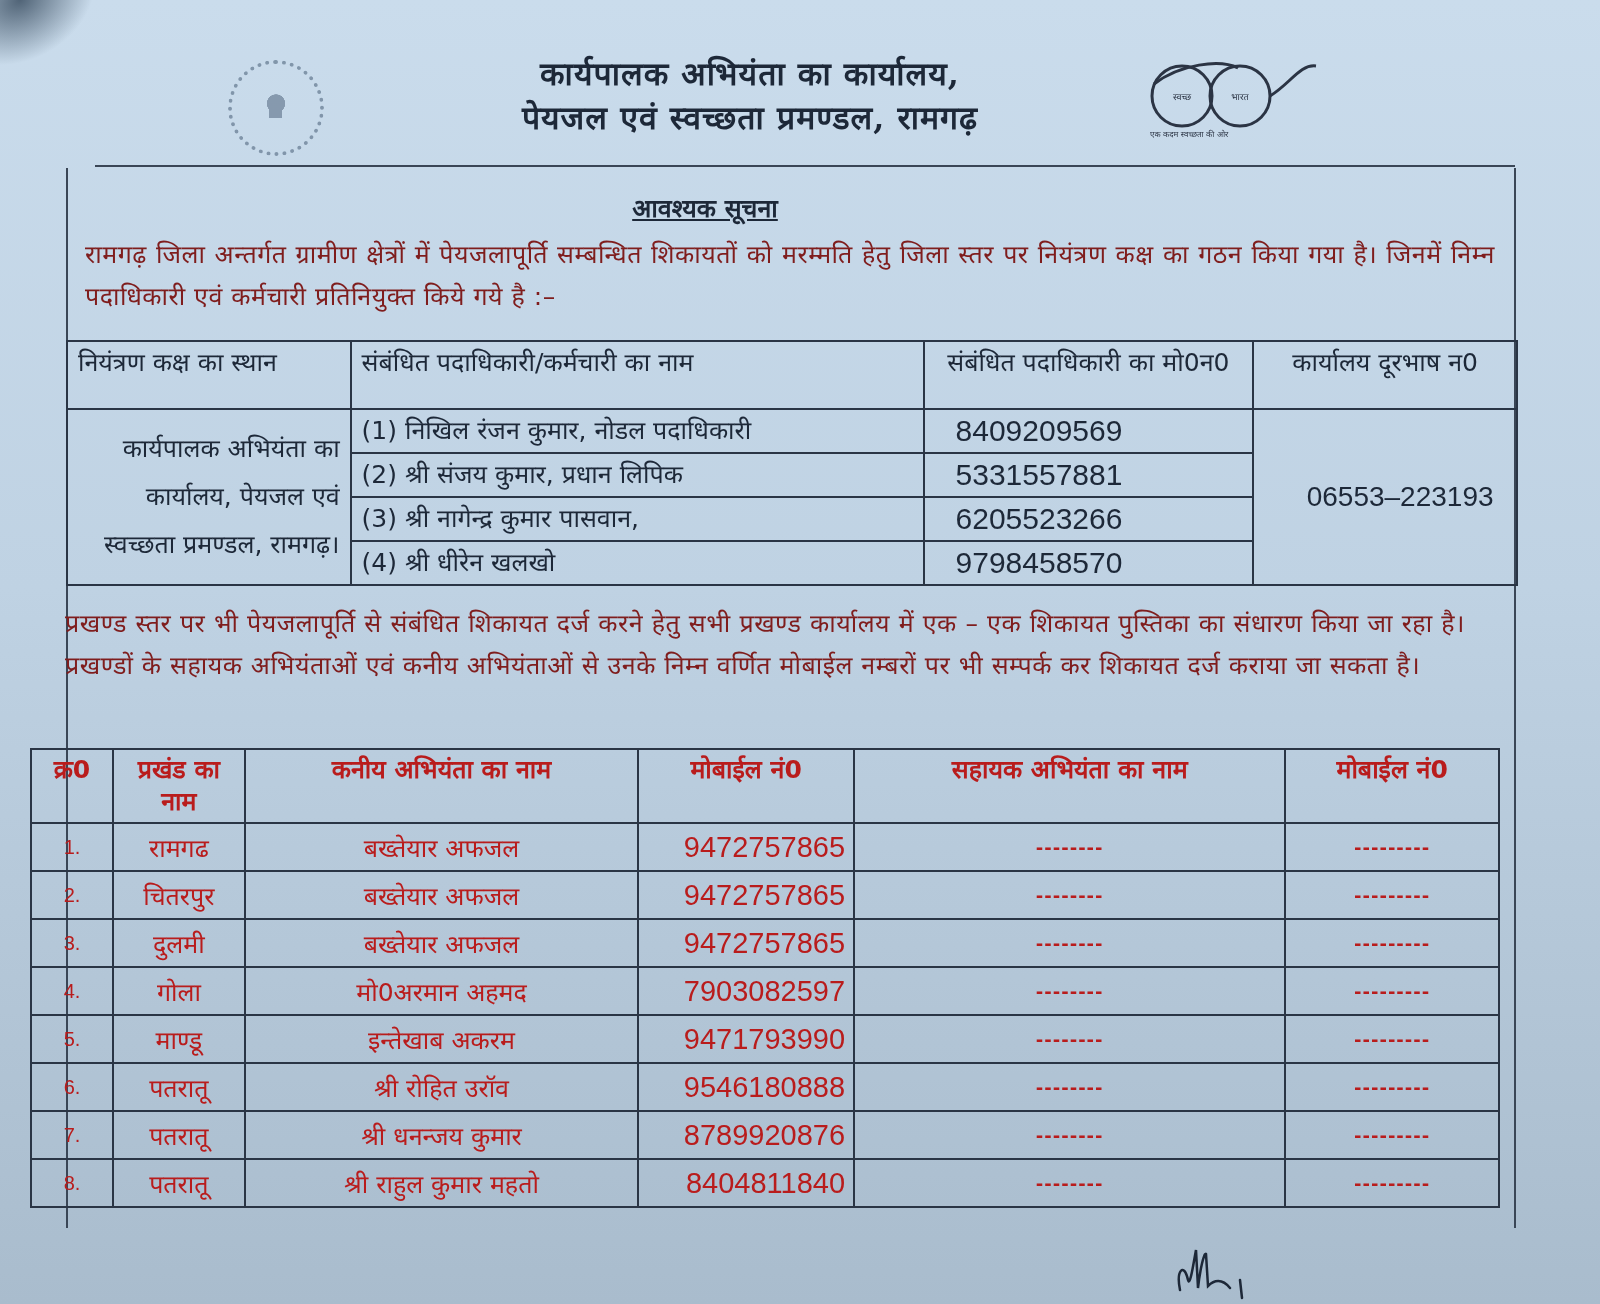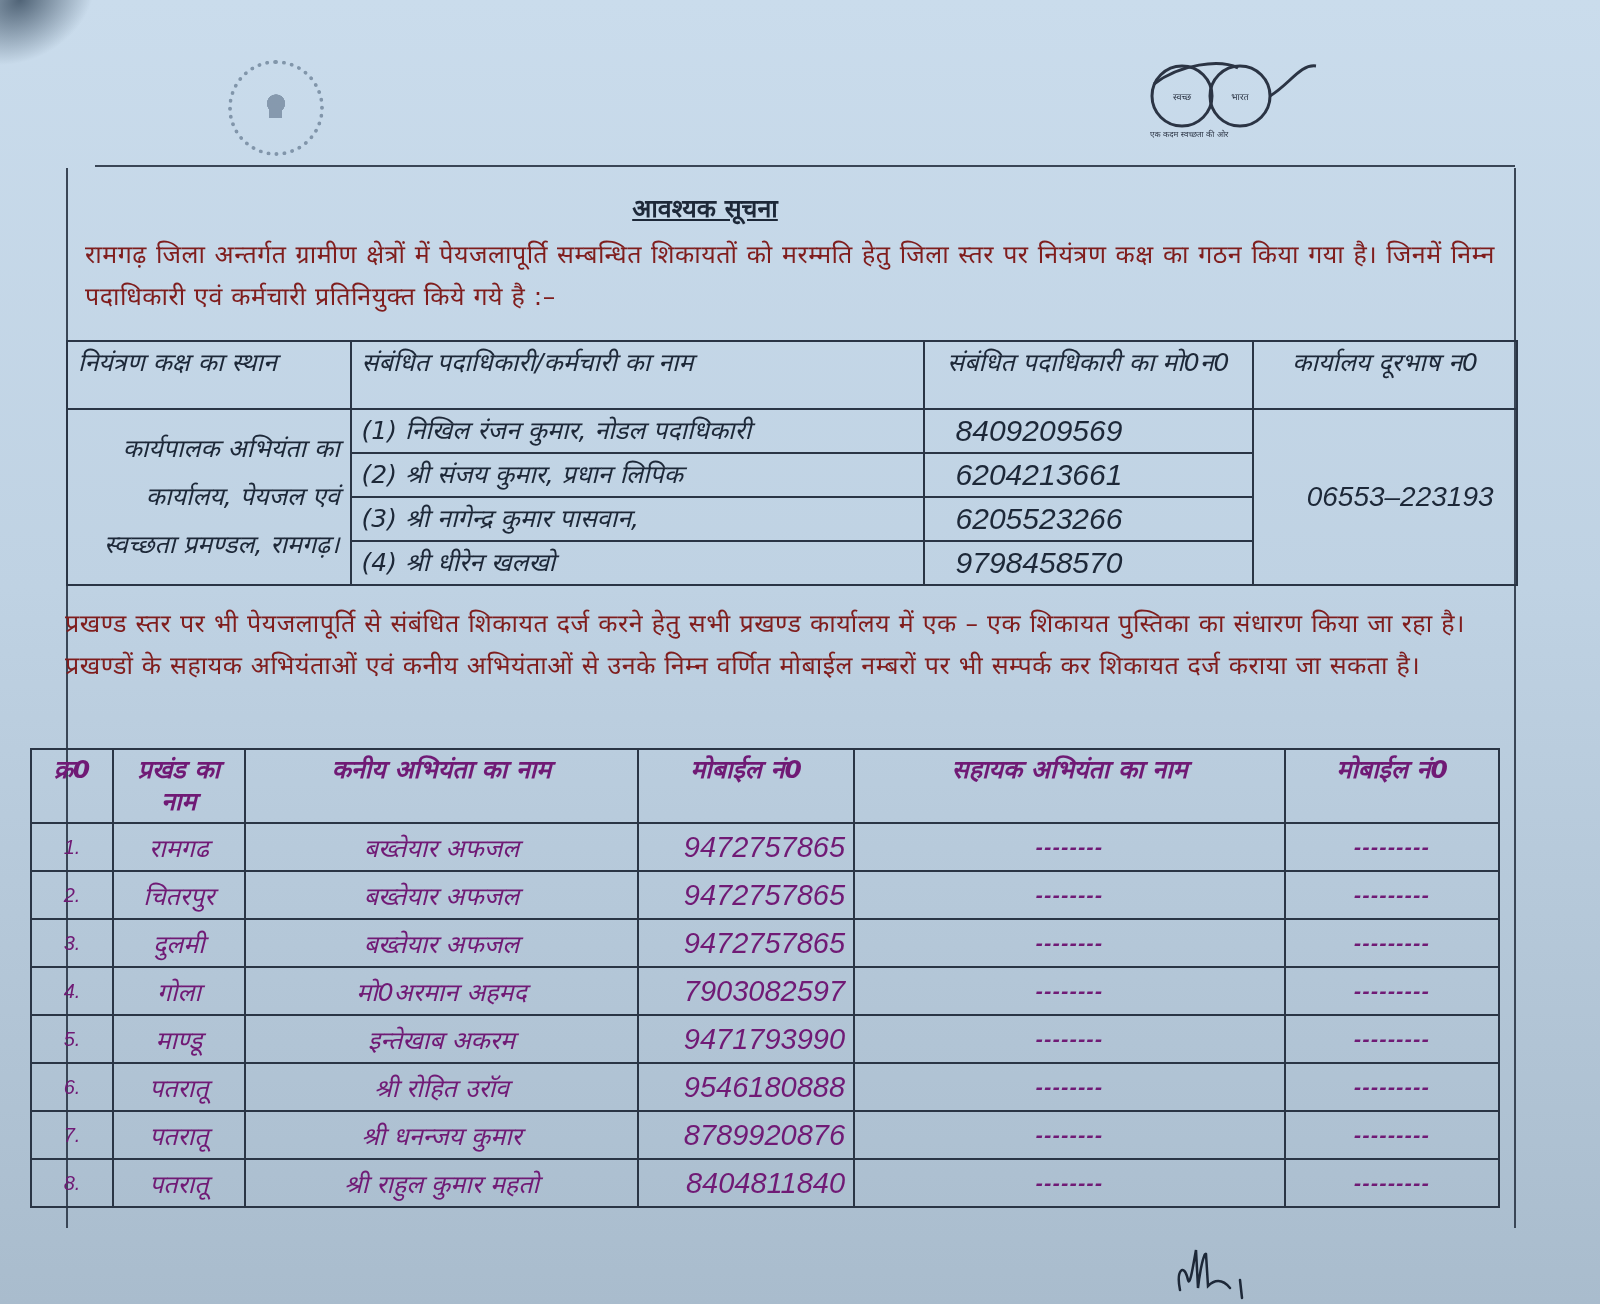--- a/index.html
+++ b/index.html
@@ -63,56 +63,60 @@
       font-size: 25px; font-weight: bold; text-decoration: underline; color: #1d2838; margin-left: 20px;
     }
     .para {
       position: absolute; font-size: 25px; line-height: 42px; color: #7f1d1d;
       letter-spacing: 0.5px;
     }
     .para1 { left: 85px; top: 234px; width: 1410px; text-align: justify; }
     .para2 { left: 65px; top: 603px; width: 1400px; text-align: justify; }
 
     
-    table { border-collapse: collapse; position: absolute; font-style: italic; }
+    table { border-collapse: collapse; position: absolute; }
     .t1 { left: 66px; top: 340px; width: 1452px; }
     .t1 td, .t1 th {
       border: 2px solid #2a3545; font-weight: normal; vertical-align: top;
       font-size: 25px; color: #1d2838;
     }
     .t1 th { padding: 6px 10px; height: 68px; text-align: left; line-height: 30px; }
     .t1 th.c3, .t1 th.c4 { text-align: center; }
     .t1 td { padding: 2px 10px; height: 44px; line-height: 38px; }
     .t1 td.loc { text-align: right; vertical-align: middle; line-height: 48px; }
     .t1 td.mob { font-family: "Liberation Sans", sans-serif; font-size: 30px; padding-left: 31px; }
     .t1 td.office { text-align: center; vertical-align: middle; font-family: "Liberation Sans", sans-serif; font-size: 28px; padding-left: 40px; }
 
     
     .t2 { left: 30px; top: 748px; width: 1470px; }
     .t2 td, .t2 th {
-      border: 2px solid #2a3545; font-weight: normal; font-size: 25px; color: #701a75;
+      border: 2px solid #2a3545; font-weight: normal; font-size: 25px; color: #b91c1c;
     }
     .t2 th { padding: 4px 10px; height: 74px; vertical-align: top; line-height: 32px; font-weight: bold; }
     .t2 td { height: 48px; text-align: center; vertical-align: middle; padding: 0 8px; }
     .t2 td.sr { font-family: "Liberation Sans", sans-serif; font-size: 20px; }
     .t2 td.mob { font-family: "Liberation Sans", sans-serif; font-size: 29px; text-align: right; padding-left: 16px; }
     .t2 td.dash { font-weight: bold; letter-spacing: 1px; font-size: 18px; }
 
     .signature {
       position: absolute; left: 1170px; top: 1240px; width: 90px; height: 60px;
     }
   </style>
 </head>
 <body>
 
 <div class="shadow-corner"></div>
 
 <div class="header">
   <div class="seal">
     <div class="inner"></div>
+  </div>
+  <div class="header-title">
+    <div>कार्यपालक अभियंता का कार्यालय,</div>
+    <div>पेयजल एवं स्वच्छता प्रमण्डल, रामगढ़</div>
   </div>
   <svg class="swachh-logo" viewBox="0 0 180 90">
     <circle cx="42" cy="42" r="30" fill="none" stroke="#2b3444" stroke-width="3"></circle>
     <circle cx="100" cy="42" r="30" fill="none" stroke="#2b3444" stroke-width="3"></circle>
     <path d="M14 30 C 40 10, 80 5, 98 14" fill="none" stroke="#2b3444" stroke-width="3"></path>
     <path d="M130 42 C 150 30, 160 10, 176 12" fill="none" stroke="#2b3444" stroke-width="3"></path>
     <text x="42" y="46" font-size="9" text-anchor="middle" fill="#2b3444">स्वच्छ</text>
     <text x="100" y="46" font-size="9" text-anchor="middle" fill="#2b3444">भारत</text>
   </svg>
   <div class="swachh-tag">एक कदम स्वच्छता की ओर</div>
@@ -139,21 +143,21 @@
     <th class="c4">कार्यालय दूरभाष न0</th>
   </tr>
   <tr>
     <td class="loc" rowspan="4">कार्यपालक अभियंता का कार्यालय, पेयजल एवं स्वच्छता प्रमण्डल, रामगढ़।</td>
     <td>(1) निखिल रंजन कुमार, नोडल पदाधिकारी</td>
     <td class="mob">8409209569</td>
     <td class="office" rowspan="4">06553–223193</td>
   </tr>
   <tr>
     <td>(2) श्री संजय कुमार, प्रधान लिपिक</td>
-    <td class="mob">6204213661</td>
+    <td class="mob">5331557881</td>
   </tr>
   <tr>
     <td>(3) श्री नागेन्द्र कुमार पासवान,</td>
     <td class="mob">6205523266</td>
   </tr>
   <tr>
     <td>(4) श्री धीरेन खलखो</td>
     <td class="mob">9798458570</td>
   </tr>
 </tbody>

